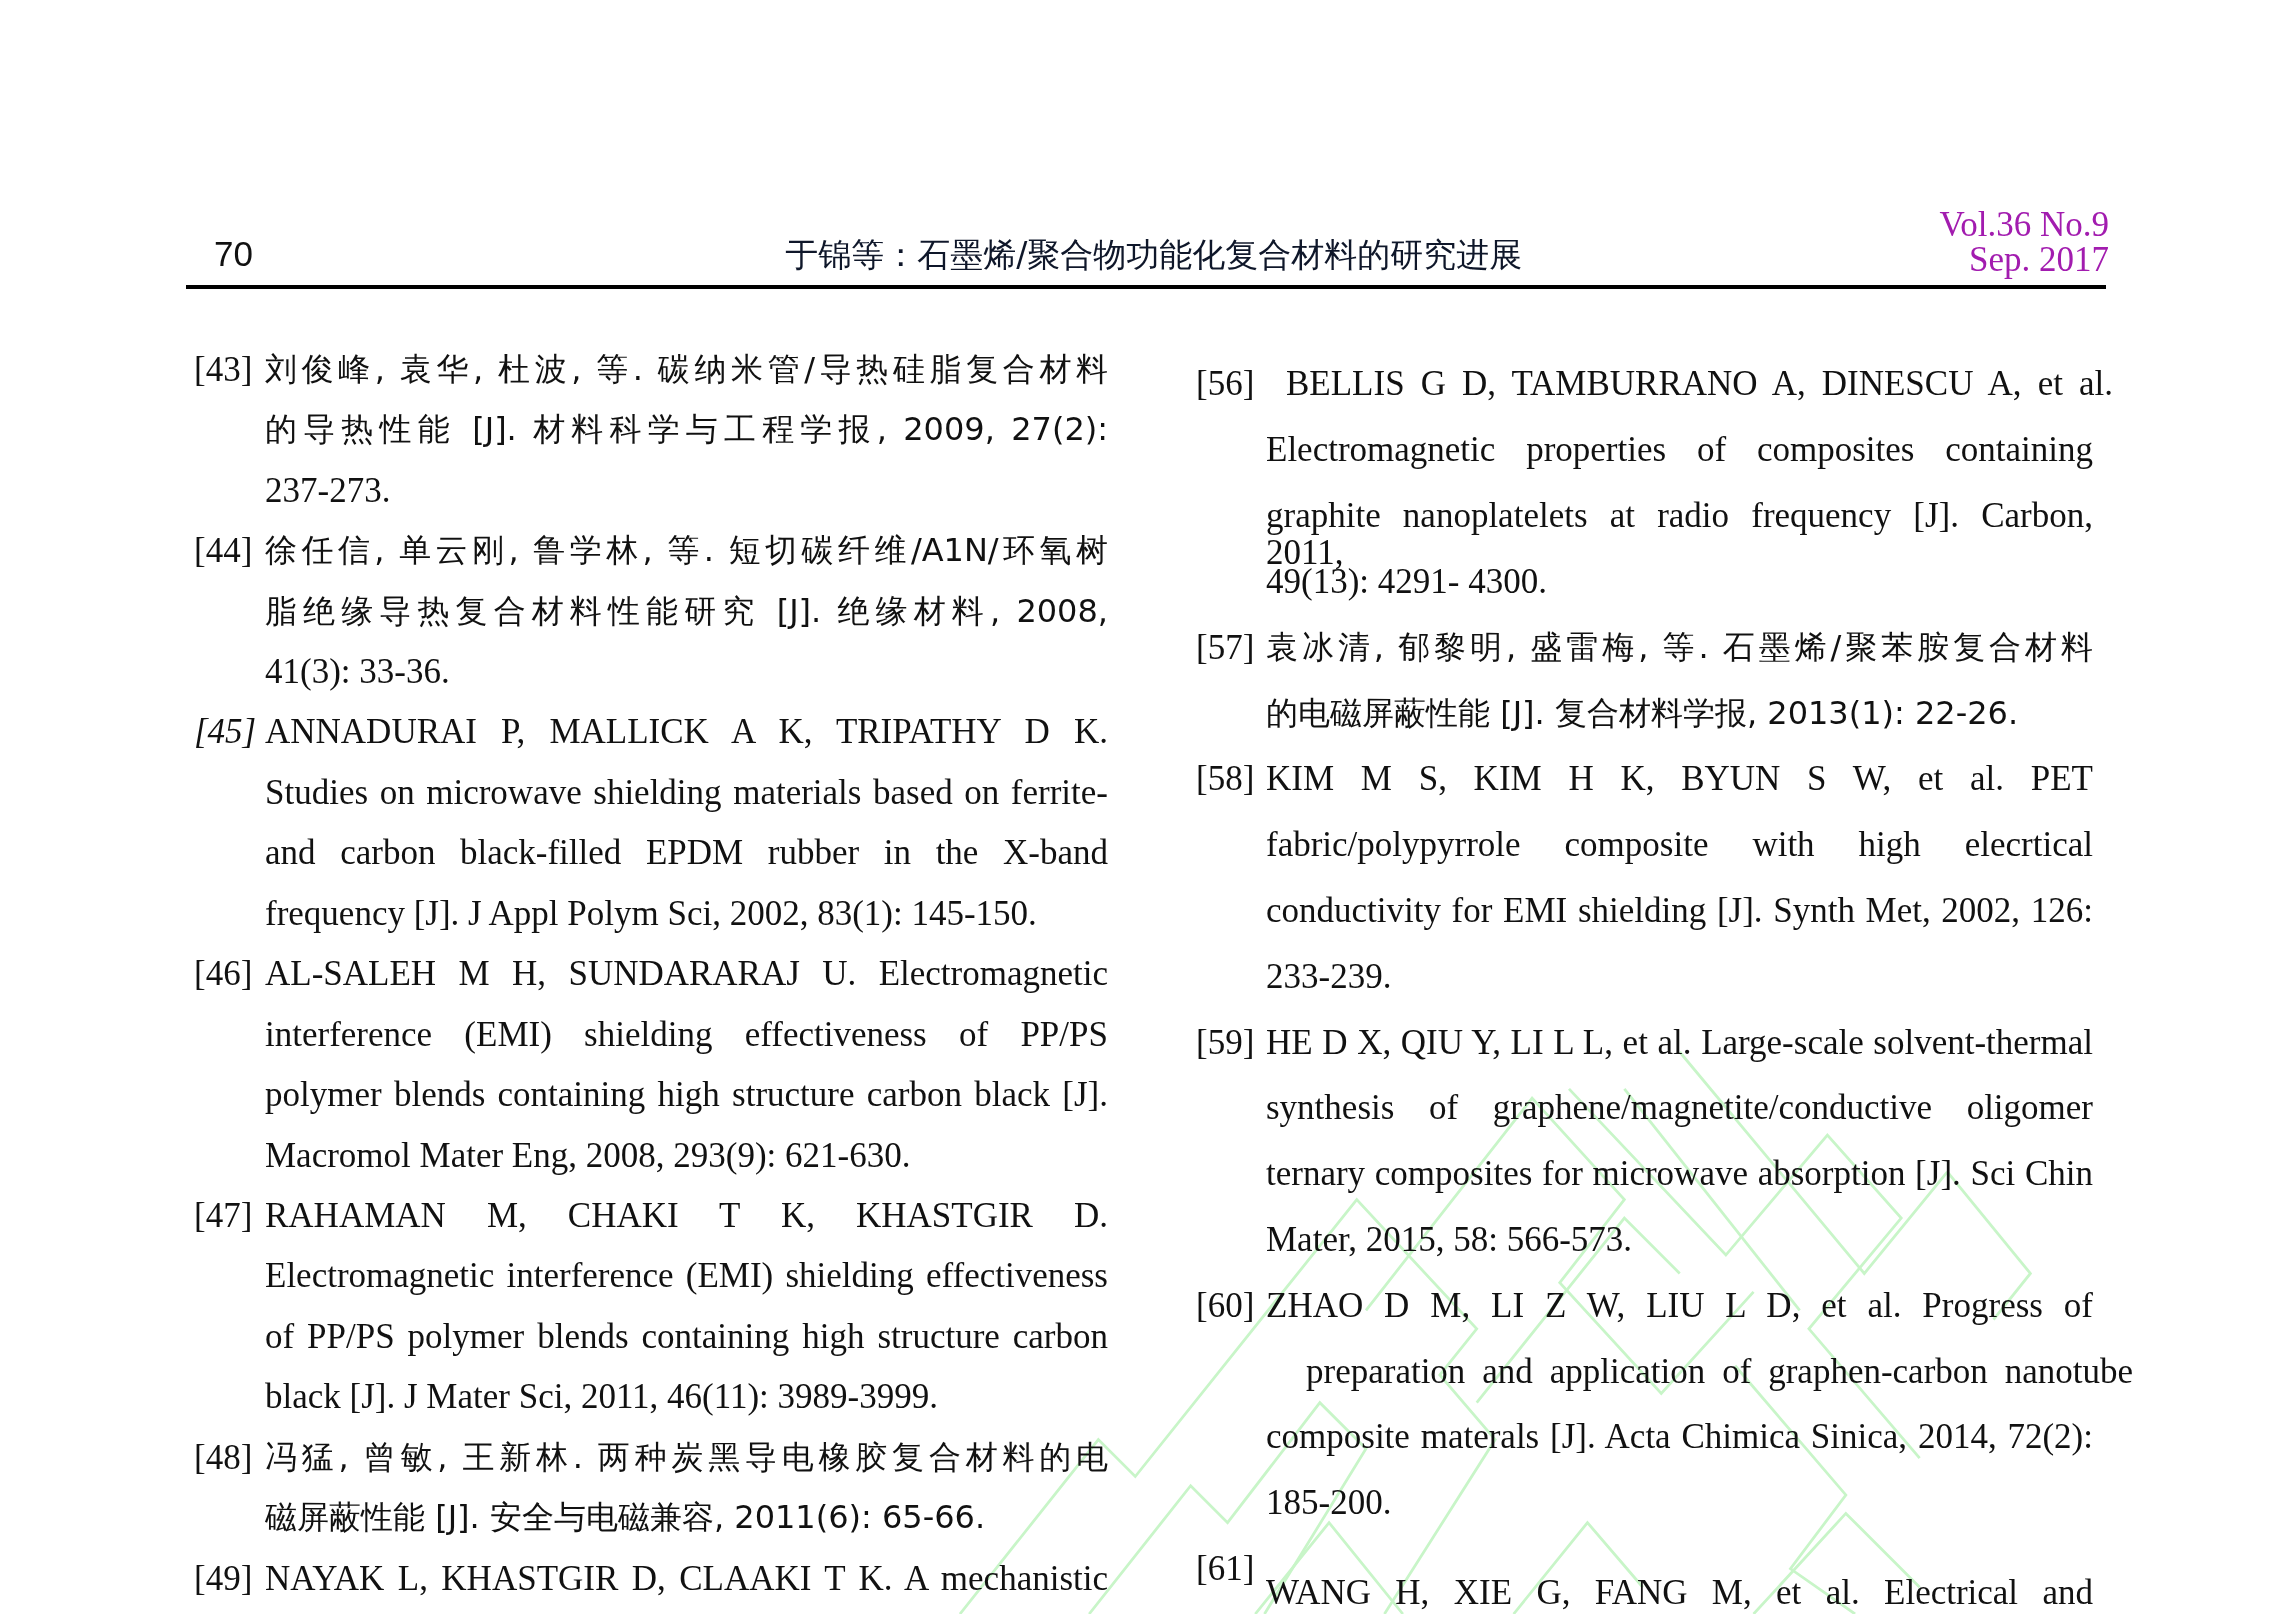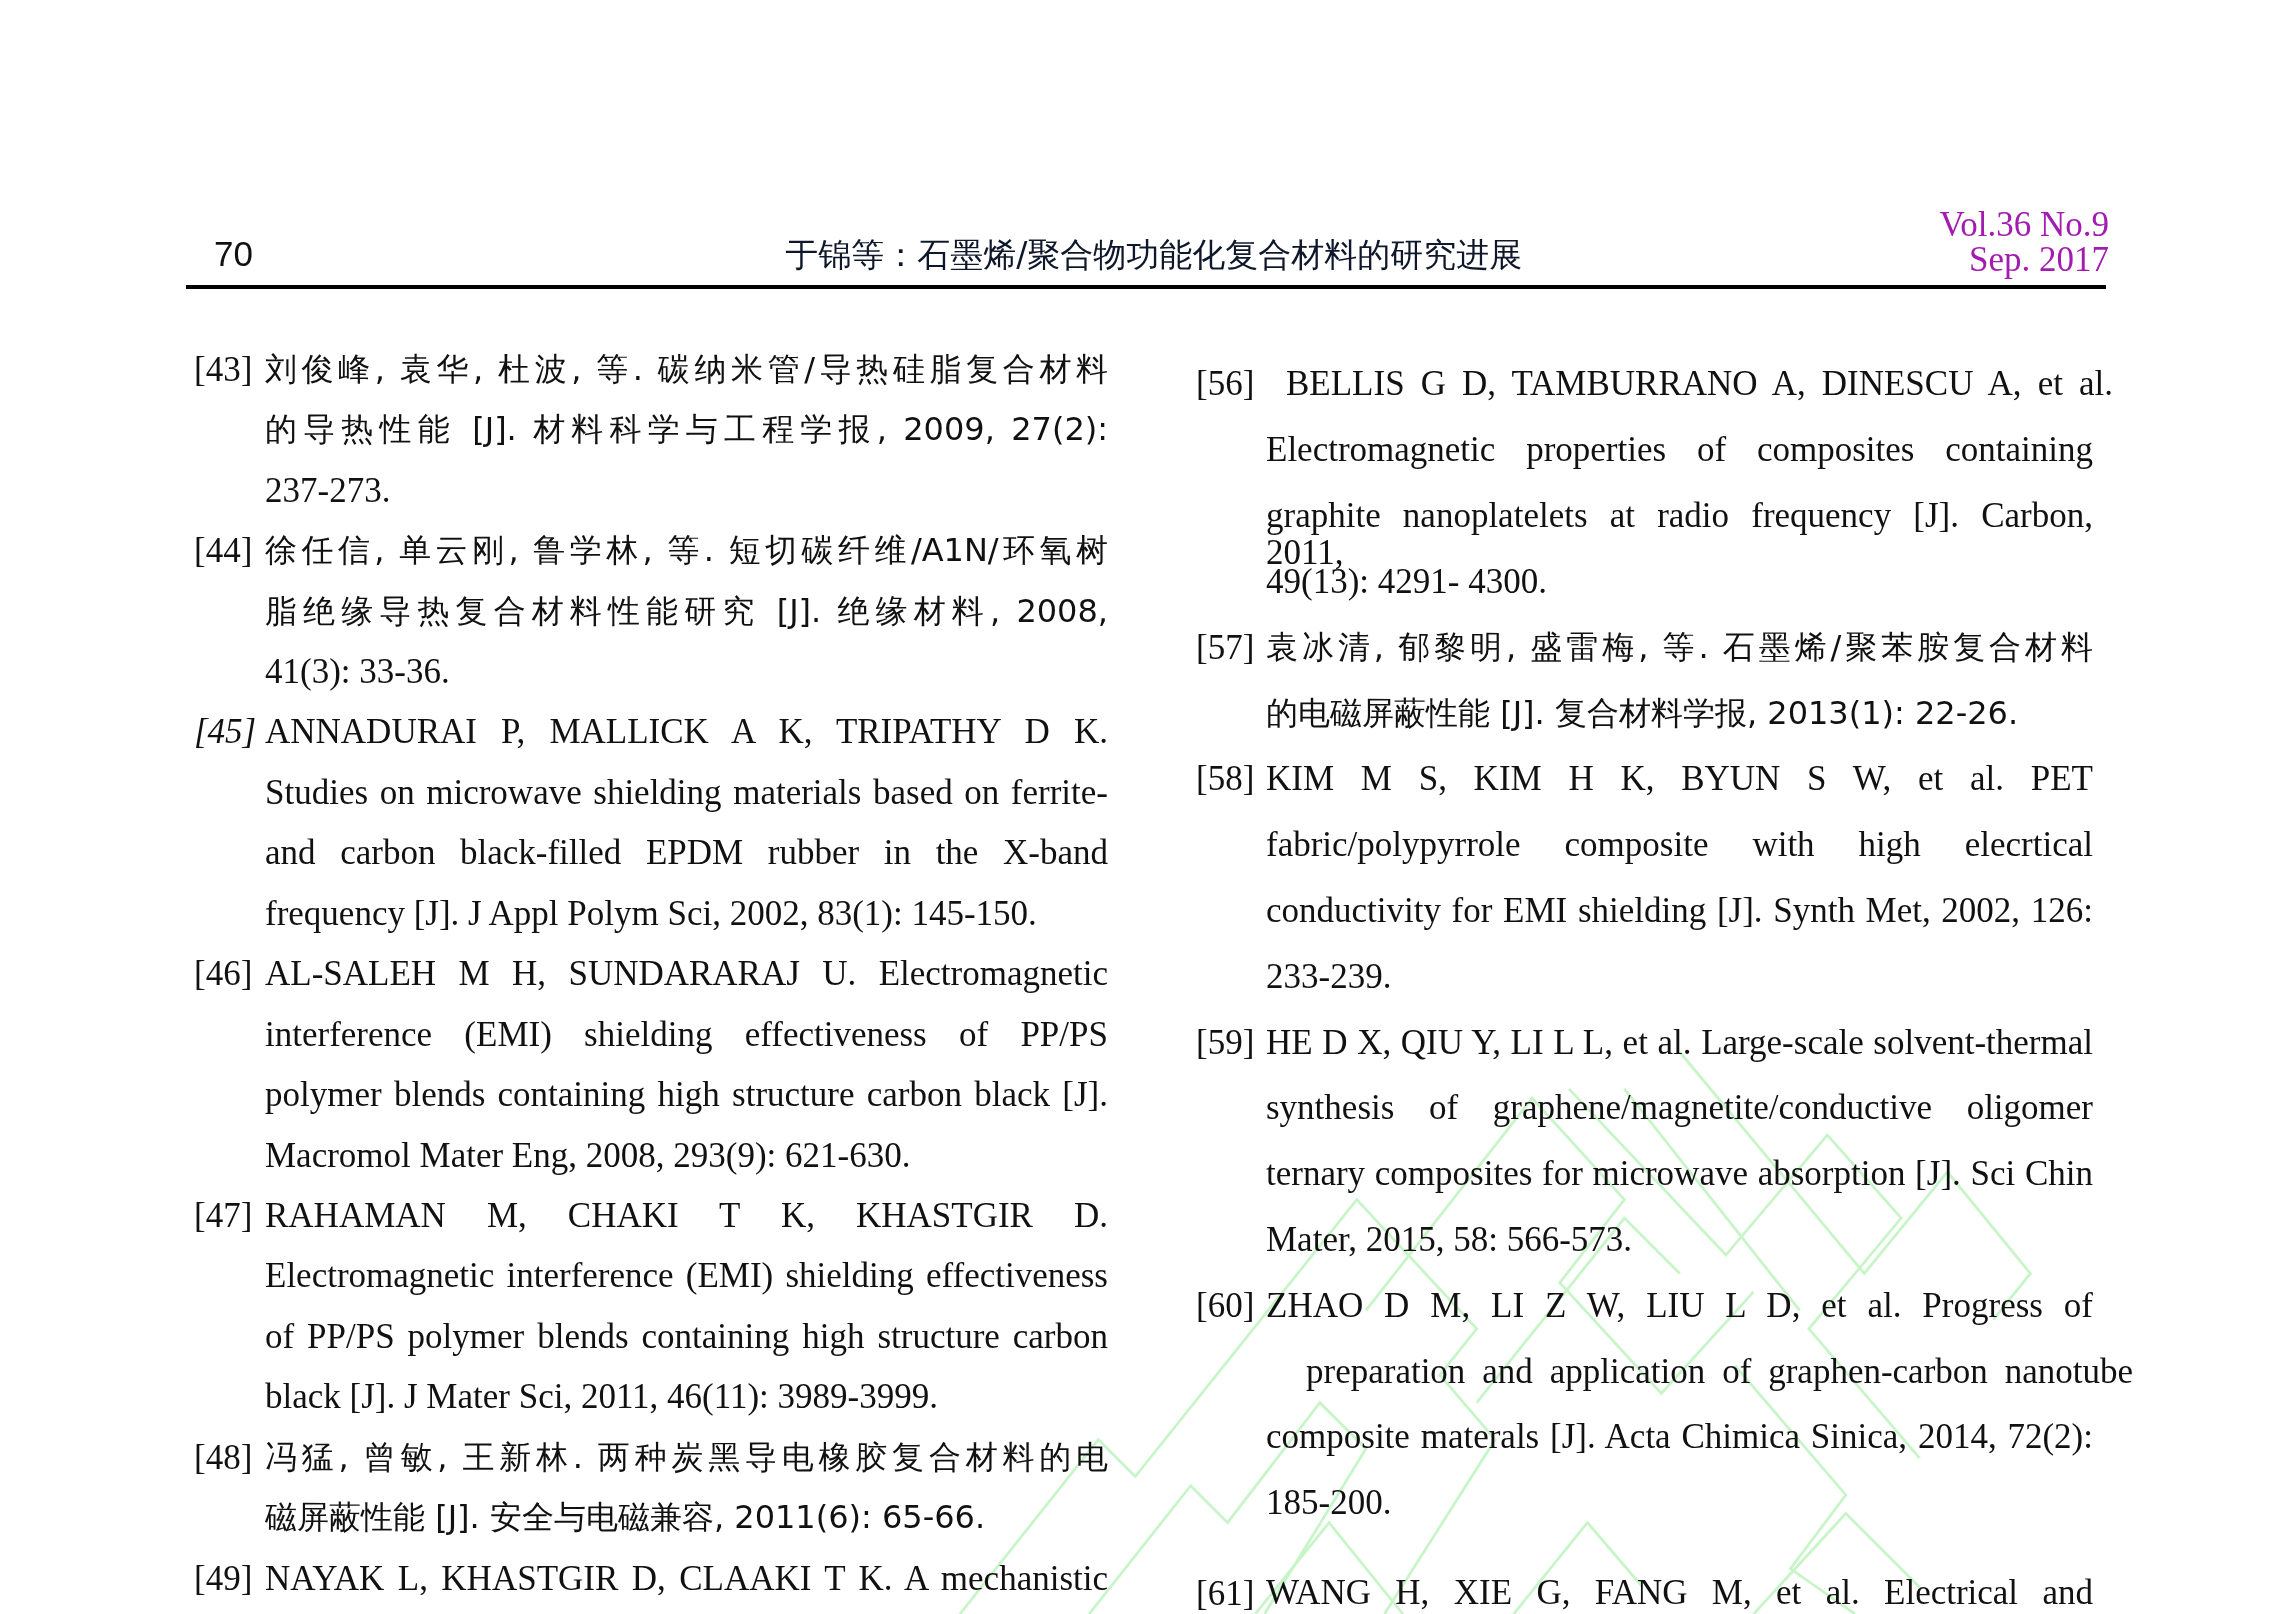--- a/index.html
+++ b/index.html
@@ -120,19 +120,19 @@
         <div class="ln" style="left: 70px; width: 827px; top: 1221px;">Mater, 2015, 58: 566-573.</div>
       </div>
       <div class="ref">
         <div class="ref-num" style="top: 1287px; height: 37px; line-height: 37px;">[60]</div>
         <div class="ln j" style="left: 70px; width: 827px; top: 1287px;">ZHAO D M, LI Z W, LIU L D, et al. Progress of</div>
         <div class="ln j" style="left: 70px; width: 827px; top: 1353px; margin-left: 40px;">preparation and application of graphen-carbon nanotube</div>
         <div class="ln j" style="left: 70px; width: 827px; top: 1418px;">composite materals [J]. Acta Chimica Sinica, 2014, 72(2):</div>
         <div class="ln" style="left: 70px; width: 827px; top: 1484px;">185-200.</div>
       </div>
       <div class="ref">
-        <div class="ref-num" style="top: 1550px; height: 37px; line-height: 37px; margin-top: 25px;">[61]</div>
+        <div class="ref-num" style="top: 1550px; height: 37px; line-height: 37px;">[61]</div>
         <div class="ln j" style="left: 70px; width: 827px; top: 1550px; margin-top: 24px;">WANG H, XIE G, FANG M, et al. Electrical and</div>
       </div>
     </div>
 
 </div>
 
 
 </body></html>

